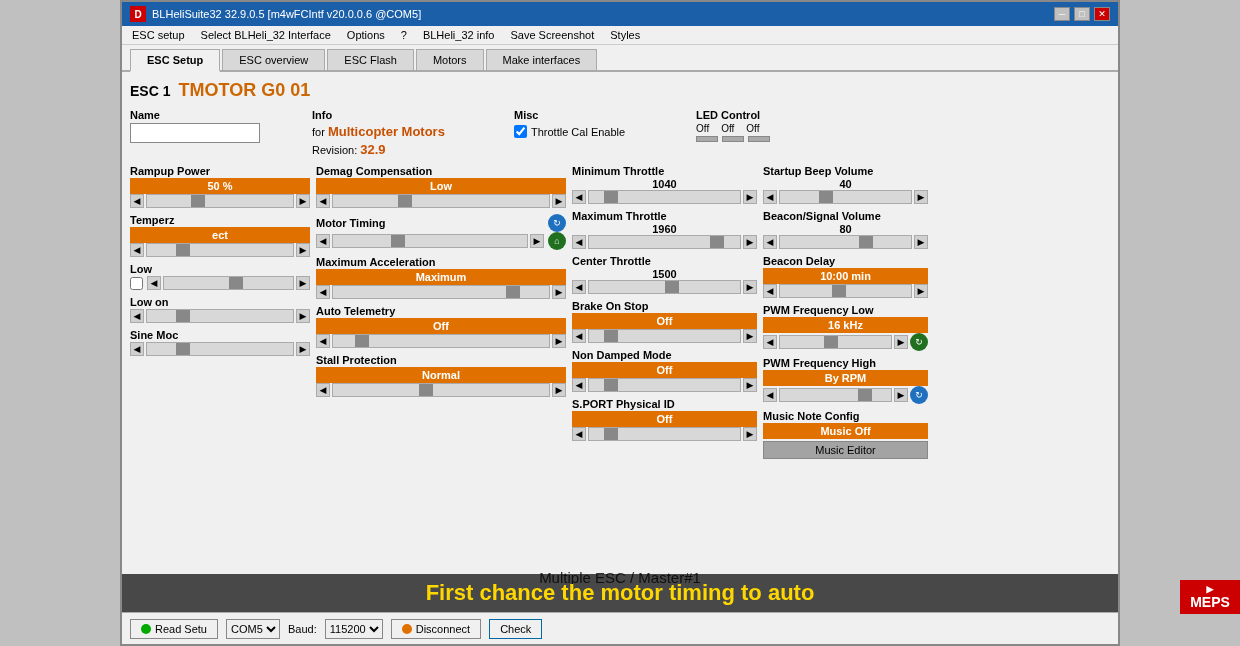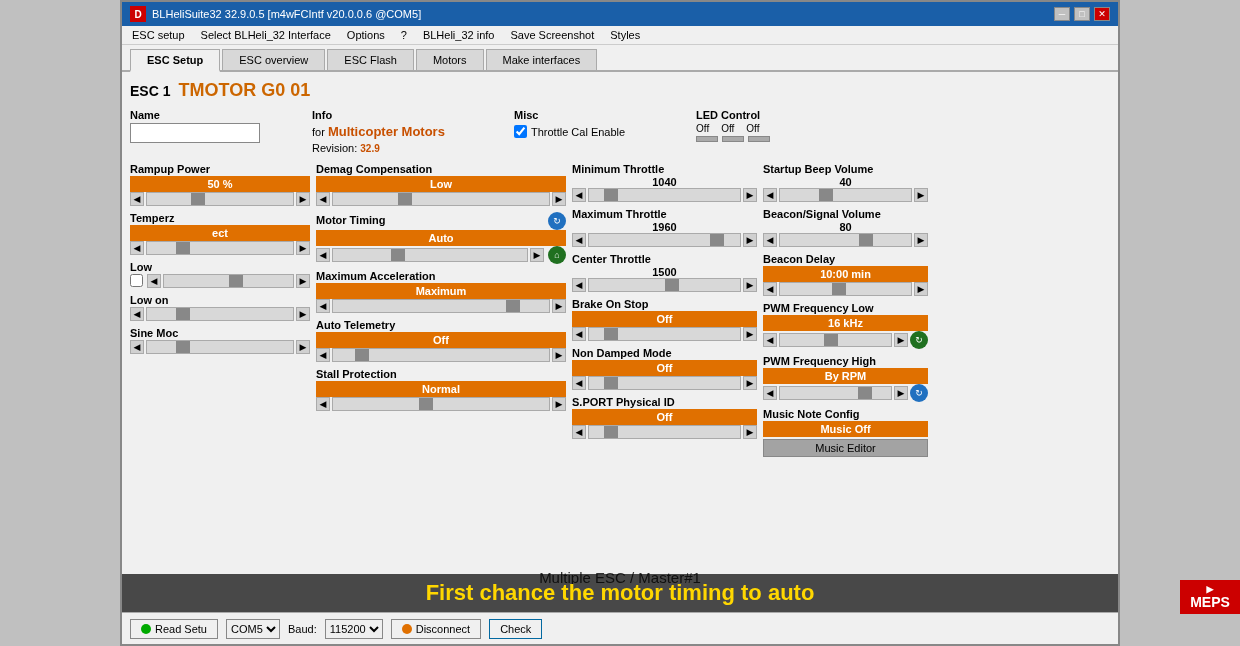--- a/index.html
+++ b/index.html
@@ -122,21 +122,21 @@
       border: 1px solid #888;
       background: white;
       padding: 1px 3px;
     }
     .info-text {
       font-size: 11px;
       line-height: 1.4;
     }
     .info-text .for-text { color: black; }
     .info-text .app-name { color: #c85000; font-size: 13px; font-weight: bold; }
-    .info-text .rev-num { color: #c85000; font-size: 10px; font-weight: bold; }
+    .info-text .rev-num { color: #c85000; font-size: 13px; font-weight: bold; }
     .led-buttons {
       display: flex;
       gap: 4px;
       margin-top: 2px;
     }
     .led-btn {
       background: #aaa;
       border: 1px solid #888;
       padding: 2px 10px;
       font-size: 10px;
@@ -488,21 +488,20 @@
               </div>
             <div class="slider-arrow">▶</div>
           </div>
         </div>
 
         <div class="ctrl-group">
           <div style="display:flex;justify-content:space-between;align-items:center;">
             <div class="ctrl-label">Motor Timing</div>
             <div class="icon-btn blue-refresh">↻</div>
           </div>
-          <div class="ctrl-value-bar">Auto</div>
           <div style="display:flex;align-items:center;gap:4px;">
             <div class="ctrl-slider-row" style="flex:1;">
               <div class="slider-arrow">◀</div>
               <div class="slider-track">
                   <div class="slider-thumb" style="left:30%;"></div>
                 </div>
               <div class="slider-arrow">▶</div>
             </div>
             <div class="icon-btn green">⌂</div>
           </div>

